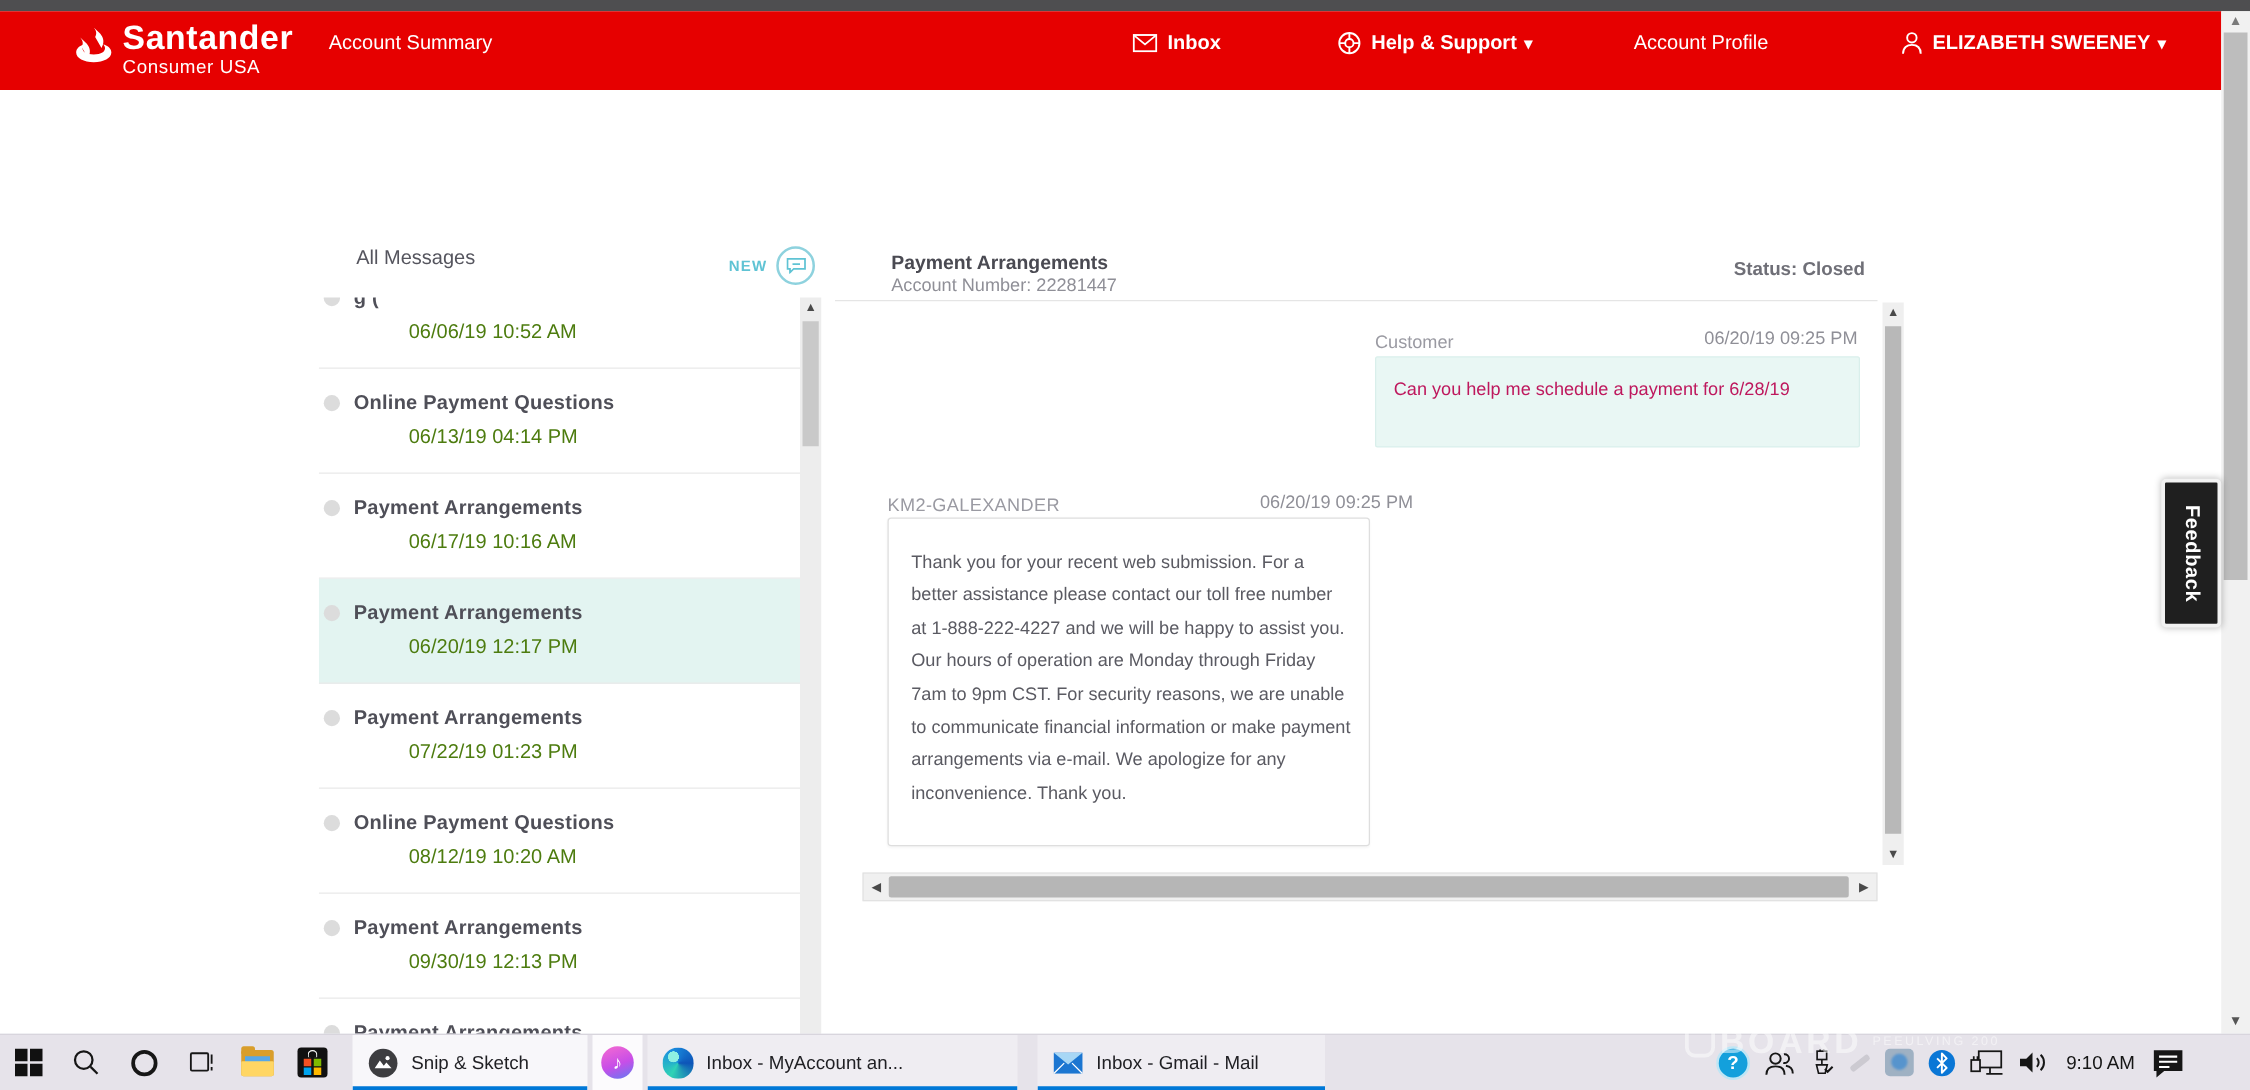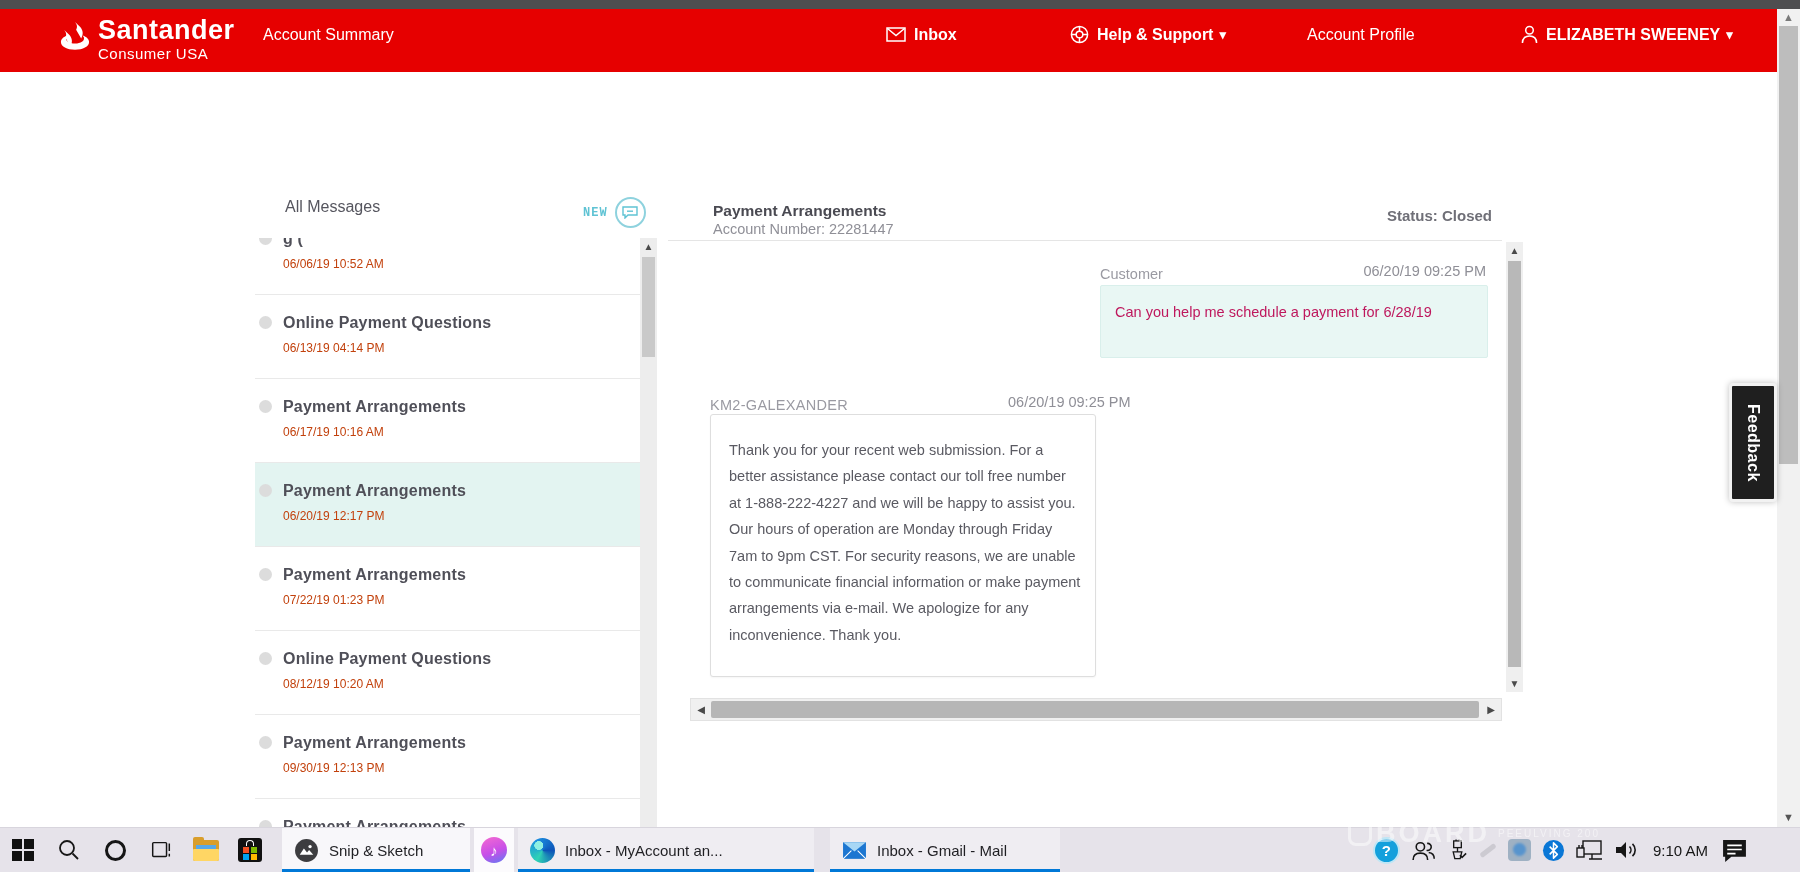--- a/index.html
+++ b/index.html
@@ -15,47 +15,47 @@
   
   .header { position:absolute; left:0; top:9px; width:1777px; height:63px; background:#e60000; }
   .brand { position:absolute; left:58px; top:8px; display:flex; align-items:flex-start; color:#fff; }
   .flame { width:34px; height:30px; margin-top:4px; }
   .brand-text { margin-left:6px; line-height:1; }
   .brand-name { font-size:27px; font-weight:bold; letter-spacing:.5px; }
   .brand-sub { font-size:15px; margin-top:2px; letter-spacing:.5px; }
   .nav-item { position:absolute; top:0; height:51px; display:flex; align-items:center; gap:8px;
               color:#fff; font-size:16px; font-weight:600; cursor:pointer; white-space:nowrap; }
   .nav-acct-summary { left:263px; font-weight:500; }
-  .nav-inbox  { left:886px; }
+  .nav-inbox  { left:906px; }
   .nav-help   { left:1070px; }
   .nav-profile{ left:1307px; font-weight:500; }
   .nav-user   { left:1521px; }
   .nav-item svg { display:block; }
   .caret { font-size:13px; margin-left:-2px; }
 
   
   .browser-sb { position:absolute; right:0; top:9px; bottom:45px; width:23px; background:#f1f1f1; }
   .browser-sb .sb-up   { position:absolute; top:2px;  left:0; width:23px; text-align:center; font-size:11px; color:#7a7a7a; }
   .browser-sb .sb-down { position:absolute; bottom:4px; left:0; width:23px; text-align:center; font-size:11px; color:#555; }
   .browser-sb .sb-thumb{ position:absolute; top:17px; left:2px; width:19px; height:438px; background:#bdbdbd; }
 
   
   .all-msgs-title { position:absolute; left:285px; top:198px; font-size:16px; color:#55555e; }
-  .new-btn { position:absolute; left:583px; top:197px; display:flex; align-items:center; gap:7px; cursor:pointer;font-family:Liberation Mono, monospace; }
+  .new-btn { position:absolute; left:583px; top:197px; display:flex; align-items:center; gap:7px; cursor:pointer; }
   .new-label { font-size:12px; font-weight:bold; letter-spacing:1px; color:#5fc3d4; }
   .new-circle { width:31px; height:31px; border:2px solid #8ed2de; border-radius:50%;
                 display:flex; align-items:center; justify-content:center; }
 
   .msg-list { position:absolute; left:255px; top:238px; width:385px; height:589px; overflow:hidden; background:#fff; }
   .msg-item { position:relative; width:385px; height:84px; padding:19px 10px 0 28px; border-bottom:1px solid #e9e9e9; cursor:pointer; }
   .msg-item.first { margin-top:-27px; }
   .msg-item.selected { background:#e3f4f1; }
   .msg-item .dot { position:absolute; left:4px; top:21px; width:13px; height:13px; border-radius:50%; background:#dcdcdc; }
   .mi-title { font-size:16px; font-weight:bold; color:#4f4f58; letter-spacing:.2px; }
-  .mi-date  { font-size:12px; color:#c2410c; margin-top:9px; }
+  .mi-date  { font-size:16px; color:#4d7c0f; margin-top:9px;margin-left:44px; }
 
   .msg-sb { position:absolute; left:640px; top:238px; width:17px; height:589px; background:#ededed; }
   .msg-sb .sb-up { position:absolute; top:3px; left:0; width:17px; text-align:center; font-size:10px; color:#4a4a4a; }
   .msg-sb .sb-thumb { position:absolute; top:19px; left:2px; width:13px; height:100px; background:#c9c9c9; }
 
   
   .conv { position:absolute; left:690px; top:190px; width:812px; height:545px; }
   .conv-title { position:absolute; left:23px; top:12px; font-size:15.5px; font-weight:bold; color:#4a4a52; }
   .conv-acct  { position:absolute; left:23px; top:31px; font-size:14.5px; color:#8f8f97; }
   .conv-status{ position:absolute; right:10px; top:17px; font-size:15px; font-weight:bold; color:#6f6f77; }

